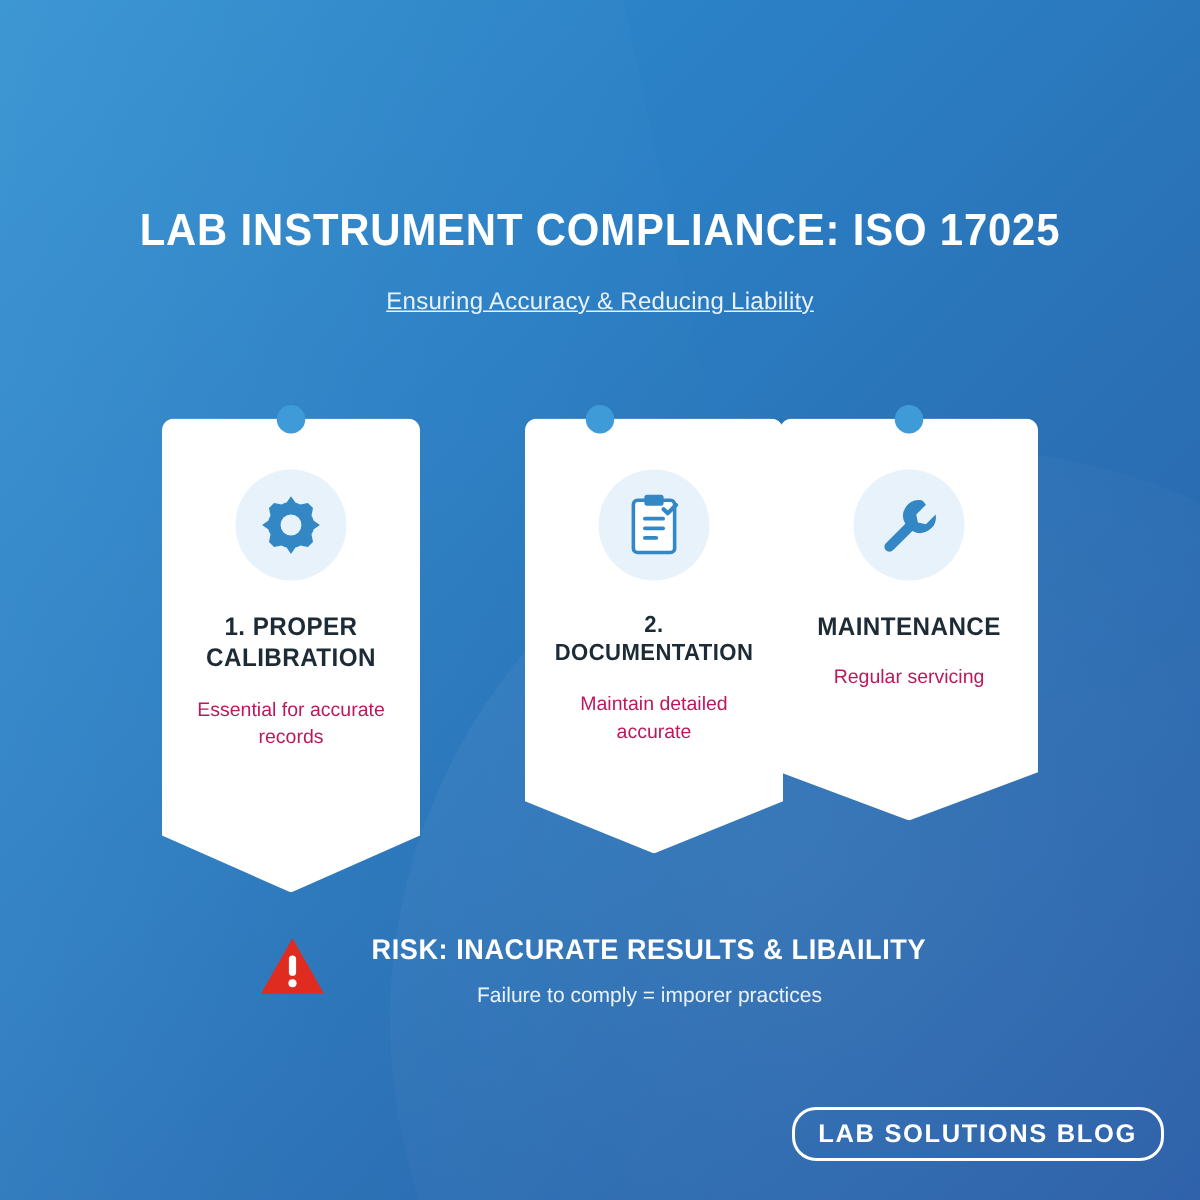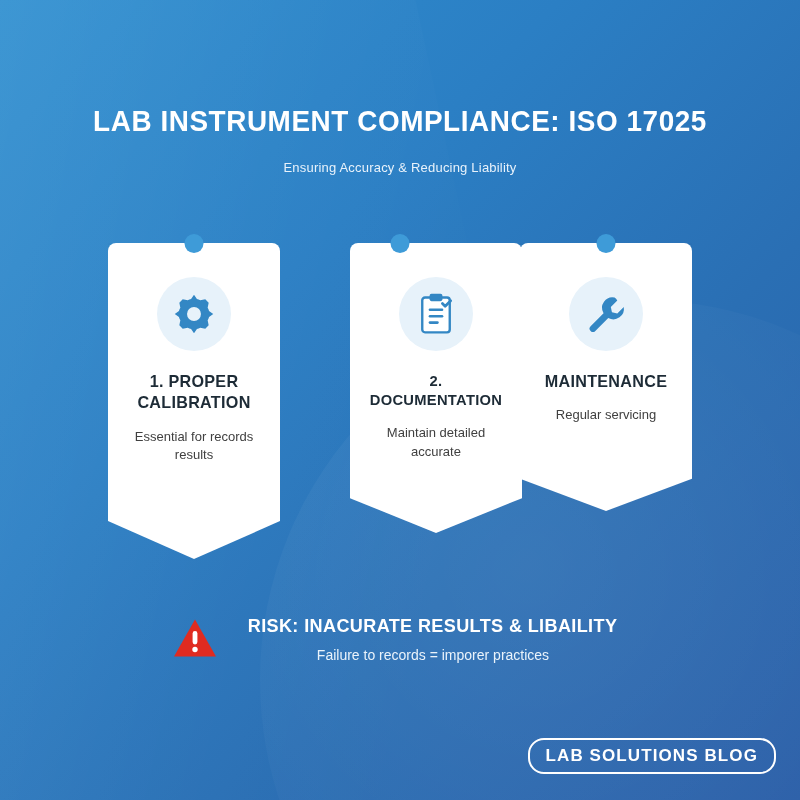--- a/index.html
+++ b/index.html
@@ -40,37 +40,39 @@
     border-radius: 50%;
     background: radial-gradient(circle at 35% 35%, rgba(255,255,255,0.07) 0%, rgba(255,255,255,0) 70%);
     pointer-events: none;
   }
 
   .header {
     position: relative;
     z-index: 3;
     text-align: center;
     padding-top: 104px;
+    margin-top: 33px;
   }
   .title {
     color: #ffffff;
     font-size: 30px;
     font-weight: bold;
     letter-spacing: 0.6px;
     text-transform: uppercase;
     font-stretch: condensed;
     transform: scaleX(0.93);
     margin: 0;
   }
   .subtitle {
     color: #e8f2fb;
-    font-size: 13px;
+    font-size: 16px;
     font-weight: normal;
     margin: 22px 0 0 0;
     letter-spacing: 0.2px;
+    text-decoration: underline;
   }
 
   .cards {
     position: relative;
     z-index: 3;
     display: flex;
     justify-content: center;
     align-items: flex-start;
     gap: 34px;
     margin-top: 68px;
@@ -121,32 +123,32 @@
     font-size: 17px;
     font-weight: bold;
     line-height: 1.25;
     letter-spacing: 0.3px;
     text-transform: uppercase;
     transform: scaleX(0.95);
     margin: 0 0 14px 0;
   }
   .card-title.small { font-size: 15.5px; }
   .card-desc {
-    color: #404040;
+    color: #be185d;
     font-size: 13px;
     line-height: 1.45;
     margin: 0;
   }
 
   .risk {
     position: relative;
     z-index: 3;
-    margin-top: 56px;
+    margin-top: 28px;
     display: flex;
-    align-items: flex-end;
+    align-items: flex-start;
     justify-content: center;
     gap: 20px;
   }
   .risk-text { text-align: center; }
   .risk-title {
     color: #ffffff;
     font-size: 19px;
     font-weight: bold;
     text-transform: uppercase;
     letter-spacing: 0.4px;
@@ -192,21 +194,21 @@
     <div class="card-wrap">
       <div class="pin"></div>
       <div class="card tall">
         <div class="icon-circle">
           <svg width="44" height="44" viewBox="0 0 48 48" aria-hidden="true">
             <path fill="#3387c4" d="M24 3l3.2 4.6a17 17 0 0 1 3.6 1.5L36.3 8l3.7 3.7-1.1 5.5c.7 1.1 1.2 2.3 1.5 3.6L45 24l-4.6 3.2c-.3 1.3-.8 2.5-1.5 3.6l1.1 5.5-3.7 3.7-5.5-1.1c-1.1.7-2.3 1.2-3.6 1.5L24 45l-3.2-4.6a17 17 0 0 1-3.6-1.5L11.7 40 8 36.3l1.1-5.5c-.7-1.1-1.2-2.3-1.5-3.6L3 24l4.6-3.2c.3-1.3.8-2.5 1.5-3.6L8 11.7 11.7 8l5.5 1.1c1.1-.7 2.3-1.2 3.6-1.5L24 3z"></path>
             <circle cx="24" cy="24" r="7.6" fill="#e7f2fa"></circle>
           </svg>
         </div>
         <h2 class="card-title">1. PROPER CALIBRATION</h2>
-        <p class="card-desc">Essential for records results</p>
+        <p class="card-desc">Essential for accurate records</p>
       </div>
     </div>
 
     <div class="card-wrap">
       <div class="pin"></div>
       <div class="card mid">
         <div class="icon-circle">
           <svg width="40" height="44" viewBox="0 0 40 48" aria-hidden="true">
             <rect x="5" y="6" width="30" height="38" rx="3" fill="#ffffff" stroke="#3387c4" stroke-width="2.6"></rect>
             <rect x="13" y="2" width="14" height="8" rx="2" fill="#3387c4"></rect>
@@ -239,21 +241,21 @@
   <div class="risk">
     <div>
       <svg width="46" height="42" viewBox="0 0 46 42" aria-hidden="true">
         <path d="M23 2.5L44 39.5H2L23 2.5z" fill="#e02b20"></path>
         <rect x="20.6" y="14" width="4.8" height="13.5" rx="2.4" fill="#ffffff"></rect>
         <circle cx="23" cy="32.5" r="2.7" fill="#ffffff"></circle>
       </svg>
     </div>
     <div class="risk-text">
       <p class="risk-title">RISK: INACURATE RESULTS &amp; LIBAILITY</p>
-      <p class="risk-sub">Failure to records = imporer practices</p>
+      <p class="risk-sub">Failure to comply = imporer practices</p>
     </div>
   </div>
 
   <div class="footer">
     <span class="badge">LAB SOLUTIONS BLOG</span>
   </div>
 
 </div>
 
 </body></html>

